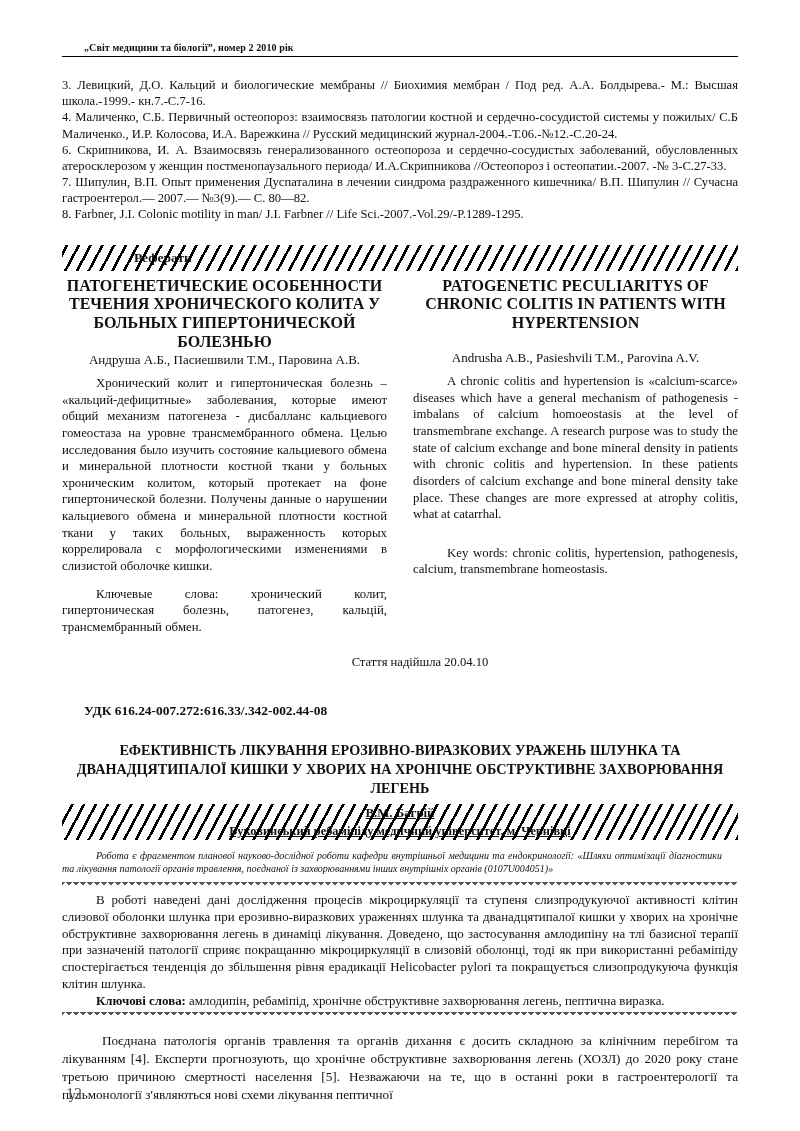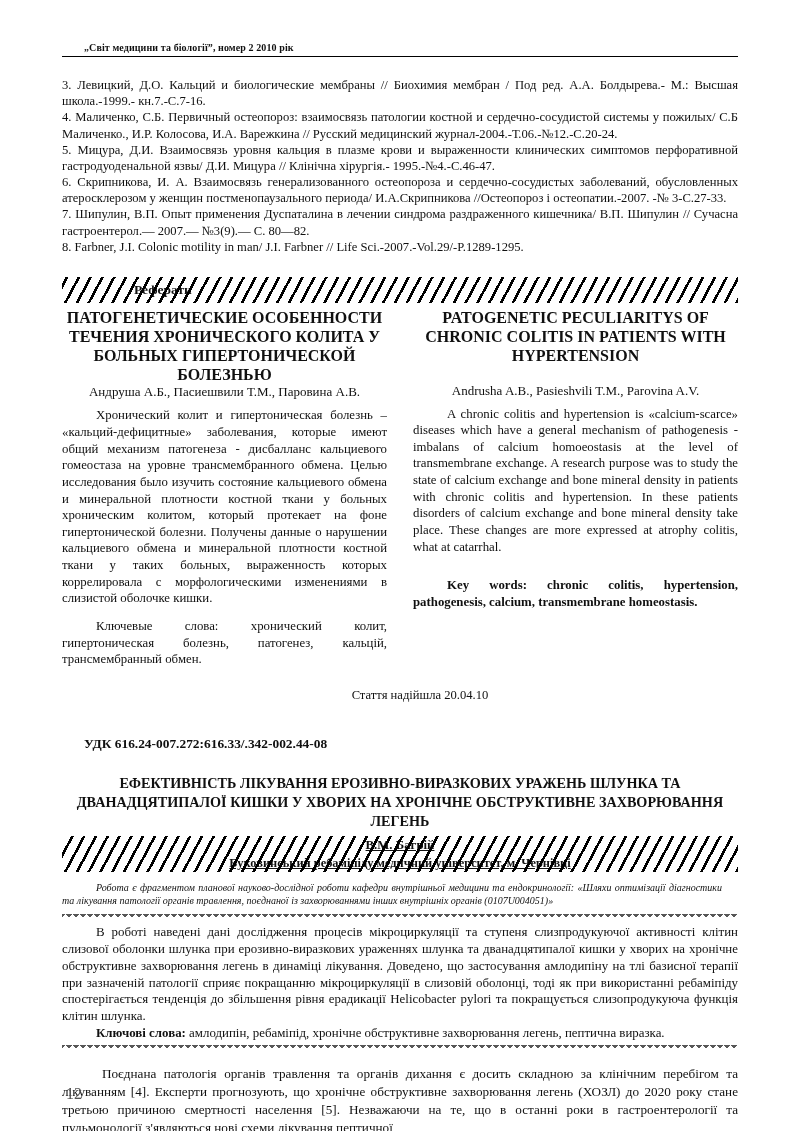--- a/index.html
+++ b/index.html
@@ -117,21 +117,21 @@
   }
   .abs-authors.spaced { margin-top: 17px; }
   .abs-body {
     font-size: 12.8px;
     line-height: 1.30;
     text-align: justify;
     margin: 7px 0 0 0;
     text-indent: 34px;
   }
   .abs-body.kw { margin-top: 11px; }
-  .abs-body.kw-en { margin-top: 22px; font-weight: bold; }
+  .abs-body.kw-en { margin-top: 22px; }
 
   .received {
     font-size: 12.6px;
     text-align: center;
     margin-top: 20px;
     padding-left: 40px;
   }
 
   
   .udc {
@@ -212,21 +212,20 @@
 <body>
 
 <div class="page">
 
   <div class="runhead">„Світ медицини та біології”, номер 2 2010 рік</div>
   <div class="runhead-rule"></div>
 
   <div class="refs">
     <p class="ref">3. Левицкий, Д.О. Кальций и биологические мембраны // Биохимия мембран  / Под ред. А.А. Болдырева.- М.: Высшая школа.-1999.- кн.7.-С.7-16.</p>
     <p class="ref">4. Маличенко, С.Б. Первичный остеопороз: взаимосвязь патологии костной и сердечно-сосудистой системы у пожилых/ С.Б Маличенко., И.Р. Колосова, И.А.  Варежкина // Русский медицинский журнал-2004.-Т.06.-№12.-С.20-24.</p>
-    <p class="ref">5. Мицура, Д.И. Взаимосвязь уровня кальция в плазме крови и выраженности клинических симптомов перфоративной гастродуоденальной  язвы/ Д.И.  Мицура // Клінічна хірургія.- 1995.-№4.-С.46-47.</p>
     <p class="ref">6. Скрипникова, И. А. Взаимосвязь генерализованного остеопороза и сердечно-сосудистых заболеваний, обусловленных атеросклерозом у женщин постменопаузального периода/ И.А.Скрипникова //Остеопороз і остеопатии.-2007. -№ 3-С.27-33.</p>
     <p class="ref">7. Шипулин, В.П. Опыт применения Дуспаталина в лечении синдрома раздраженного кишечника/ В.П. Шипулин // Сучасна гастроентерол.— 2007.— №3(9).— С. 80—82.</p>
     <p class="ref">8. Farbner, J.I.  Colonic motility in man/ J.I.  Farbner // Life Sci.-2007.-Vol.29/-P.1289-1295.</p>
   </div>
 
   <div class="hatch-band band-referaty">
     <div class="hatch-text">Реферати</div>
   </div>
 
   <div class="cols">

